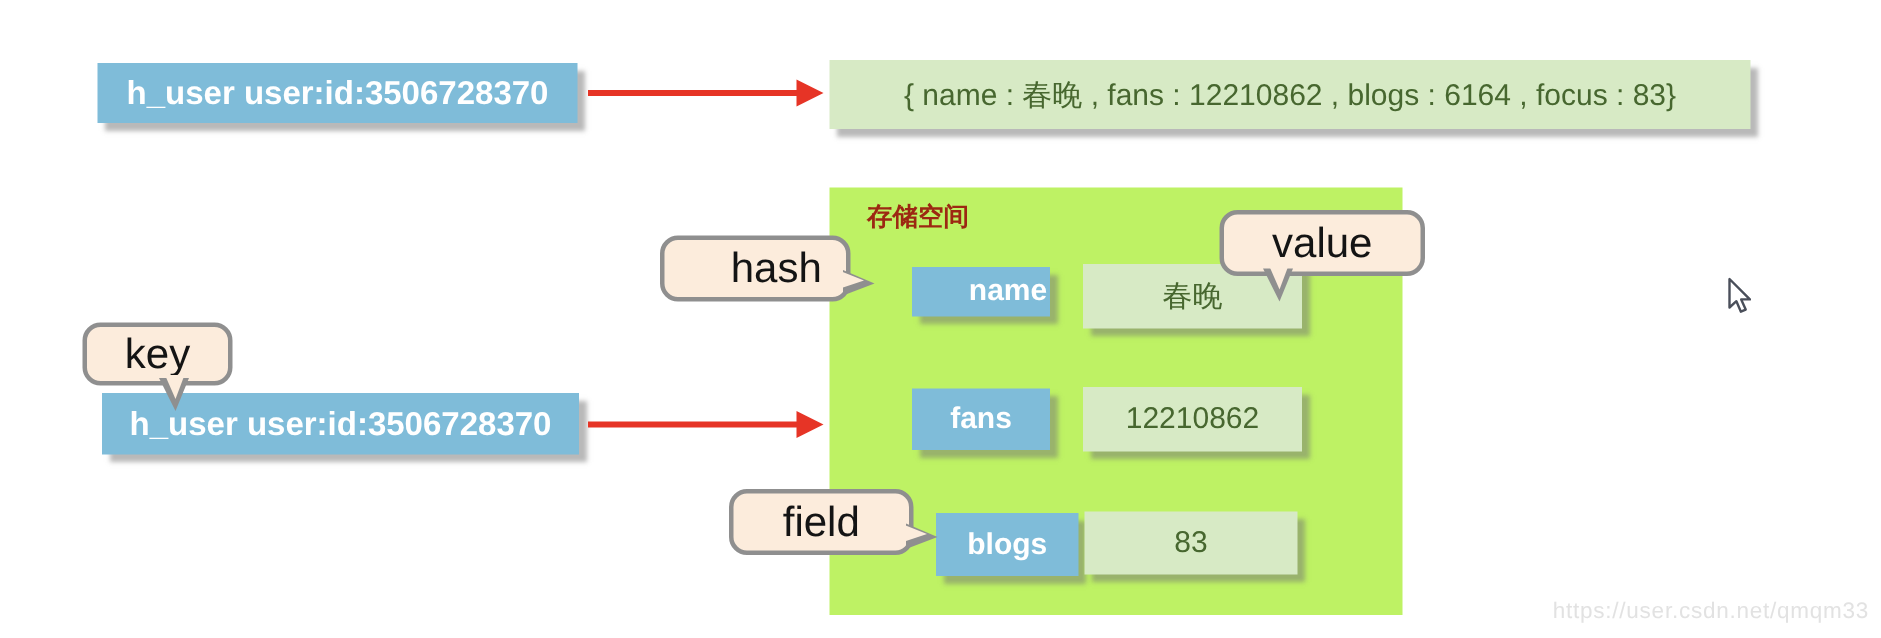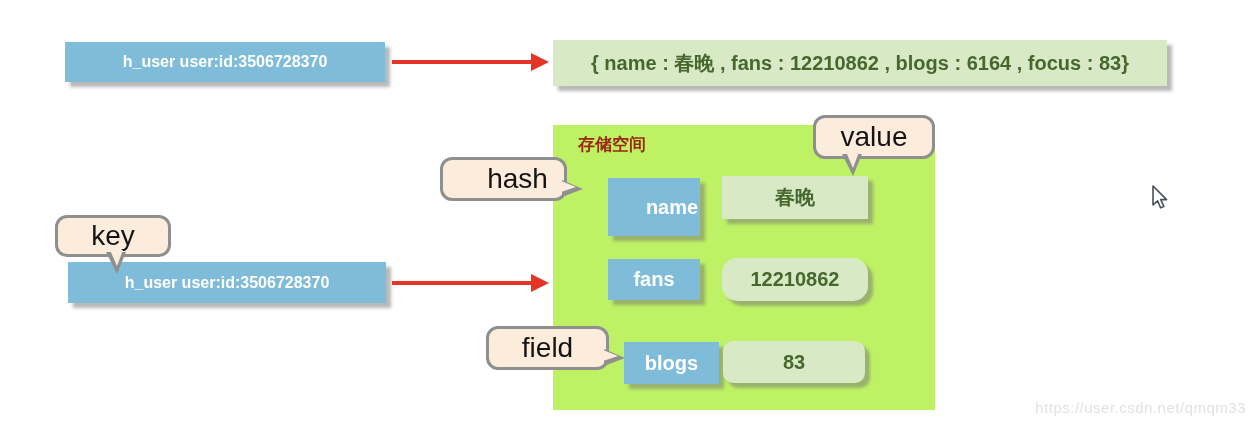--- a/index.html
+++ b/index.html
@@ -5,28 +5,28 @@
   html,body{margin:0;padding:0;}
   body{
     width:1254px;height:425px;position:relative;background:#ffffff;
     font-family:"Liberation Sans","DejaVu Sans",sans-serif;
     overflow:hidden;
   }
   .abs{position:absolute;box-sizing:border-box;}
 
   
   .key-box{
-    background:#7fbcd9;color:#ffffff;font-weight:bold;font-size:16px;
+    background:#7fbcd9;color:#ffffff;font-weight:bold;font-size:22px;
     display:flex;align-items:center;justify-content:center;
     box-shadow:5px 5px 3px rgba(115,115,115,.5);
     letter-spacing:0;
   }
   
   .val-box{
-    background:#d7eac5;color:#47672f;font-weight:bold;
+    background:#d7eac5;color:#47672f;font-weight:normal;
     display:flex;align-items:center;justify-content:center;
     box-shadow:5px 5px 3px rgba(115,115,115,.5);
   }
   
   .storage{
     background:#bef264;
   }
   .storage-title{
     position:absolute;left:25px;top:8px;
     color:#9c2812;font-weight:bold;font-size:17px;
@@ -85,35 +85,35 @@
 
 <div class="abs key-box" style="left:65px;top:42px;width:320px;height:40px;">h_user user:id:3506728370</div>
 
 <div class="arrow" style="left:392px;top:60px;"></div>
 
 <div class="abs val-box" style="left:553px;top:40px;width:614px;height:46px;font-size:20px;">{ name : 春晚 , fans : 12210862 , blogs : 6164 , focus : 83}</div>
 
 <div class="abs storage" style="left:553px;top:125px;width:382px;height:285px;">
   <div class="storage-title">存储空间</div>
 
-  <div class="abs field-box" style="left:55px;top:53px;width:92px;height:58px;padding-left:36px;">name</div>
+  <div class="abs field-box" style="left:55px;top:53px;width:92px;height:33px;padding-left:36px;">name</div>
   <div class="abs val-box cell-val" style="left:169px;top:51px;width:146px;height:43px;">春晚</div>
 
   <div class="abs field-box" style="left:55px;top:134px;width:92px;height:41px;">fans</div>
-  <div class="abs val-box cell-val" style="left:169px;top:133px;width:146px;height:43px;border-radius:15px;">12210862</div>
+  <div class="abs val-box cell-val" style="left:169px;top:133px;width:146px;height:43px;">12210862</div>
 
   <div class="abs field-box" style="left:71px;top:217px;width:95px;height:42px;">blogs</div>
-  <div class="abs val-box cell-val" style="left:170px;top:216px;width:142px;height:42px;border-radius:10px;">83</div>
+  <div class="abs val-box cell-val" style="left:170px;top:216px;width:142px;height:42px;">83</div>
 </div>
 
 <div class="callout tail-right" style="left:440px;top:157px;width:127px;height:44px;padding-left:28px;">hash</div>
 
-<div class="callout tail-down" style="left:813px;top:115px;width:122px;height:44px;--tail-x:26px;">value</div>
+<div class="callout tail-down" style="left:813px;top:140px;width:137px;height:44px;--tail-x:26px;">value</div>
 
-<div class="callout tail-down" style="left:55px;top:215px;width:116px;height:42px;--tail-x:48px;">key</div>
+<div class="callout tail-down" style="left:55px;top:215px;width:100px;height:42px;--tail-x:48px;">key</div>
 
 <div class="callout tail-right" style="left:486px;top:326px;width:123px;height:44px;">field</div>
 
 <div class="abs key-box" style="left:68px;top:262px;width:318px;height:41px;">h_user user:id:3506728370</div>
 
 <div class="arrow" style="left:392px;top:281px;"></div>
 
 <div class="watermark">https://user.csdn.net/qmqm33</div>
 
 <div class="abs" style="left:1147px;top:184px;z-index:9;">

